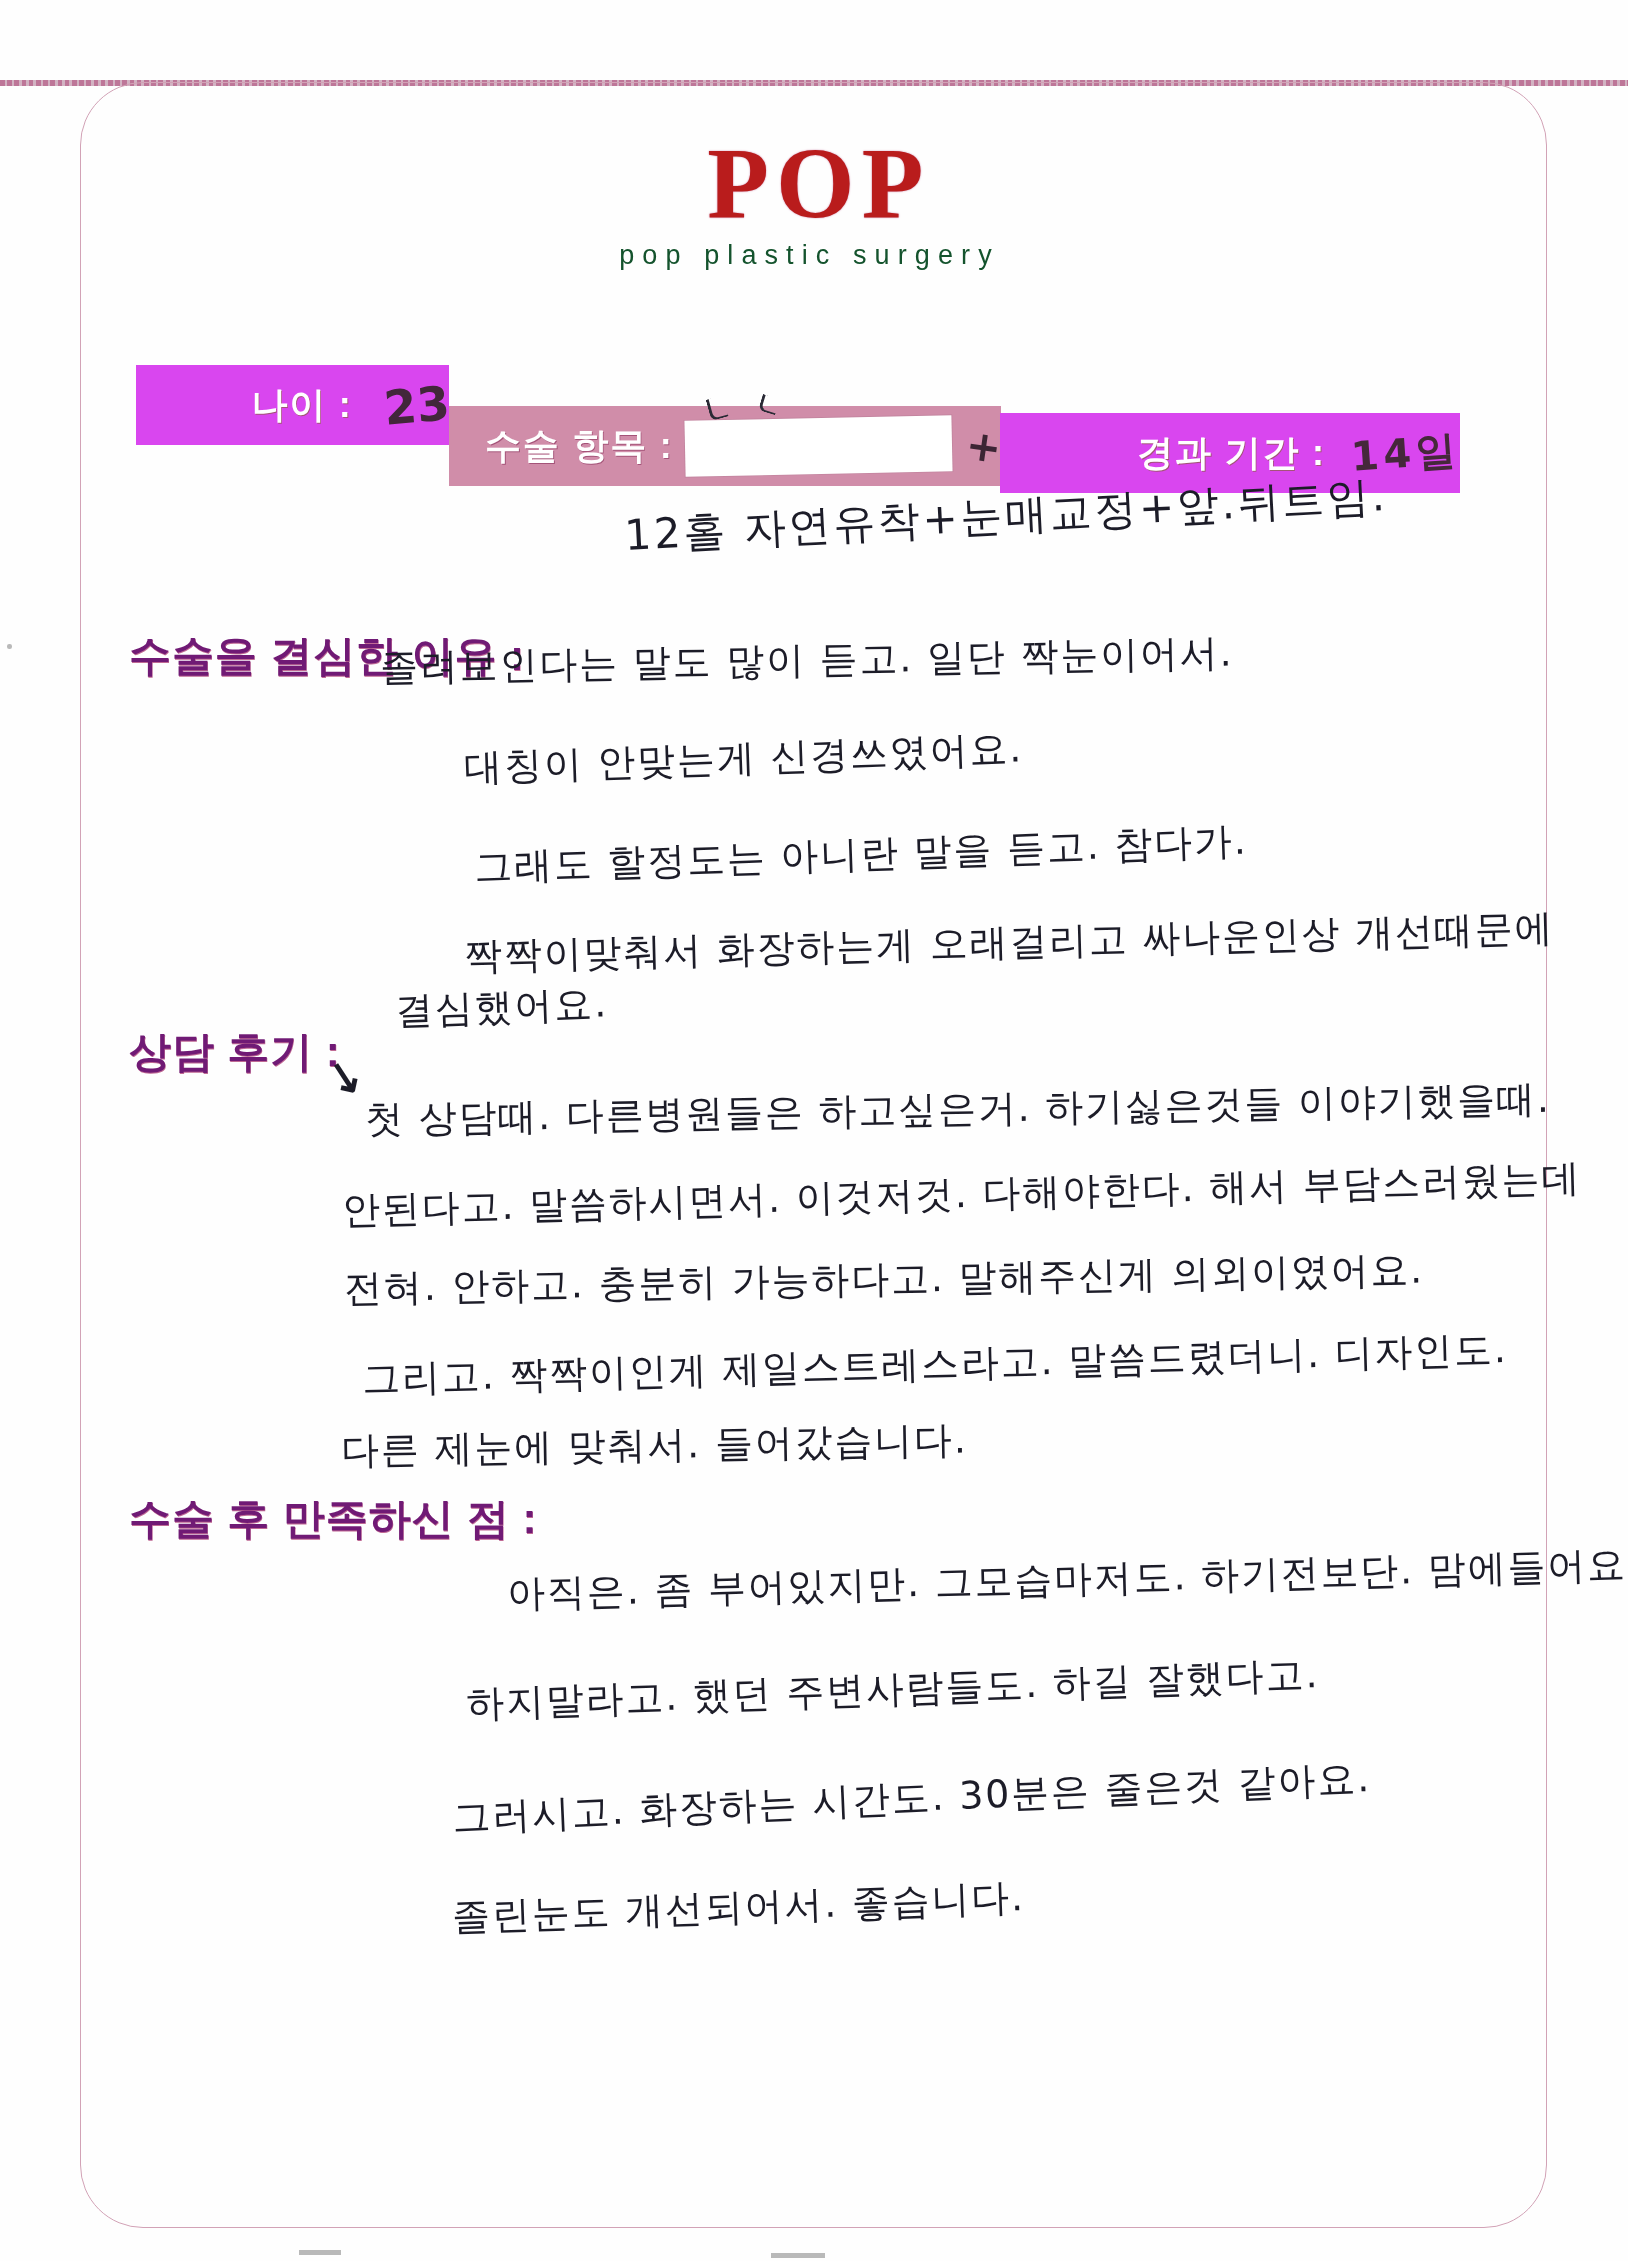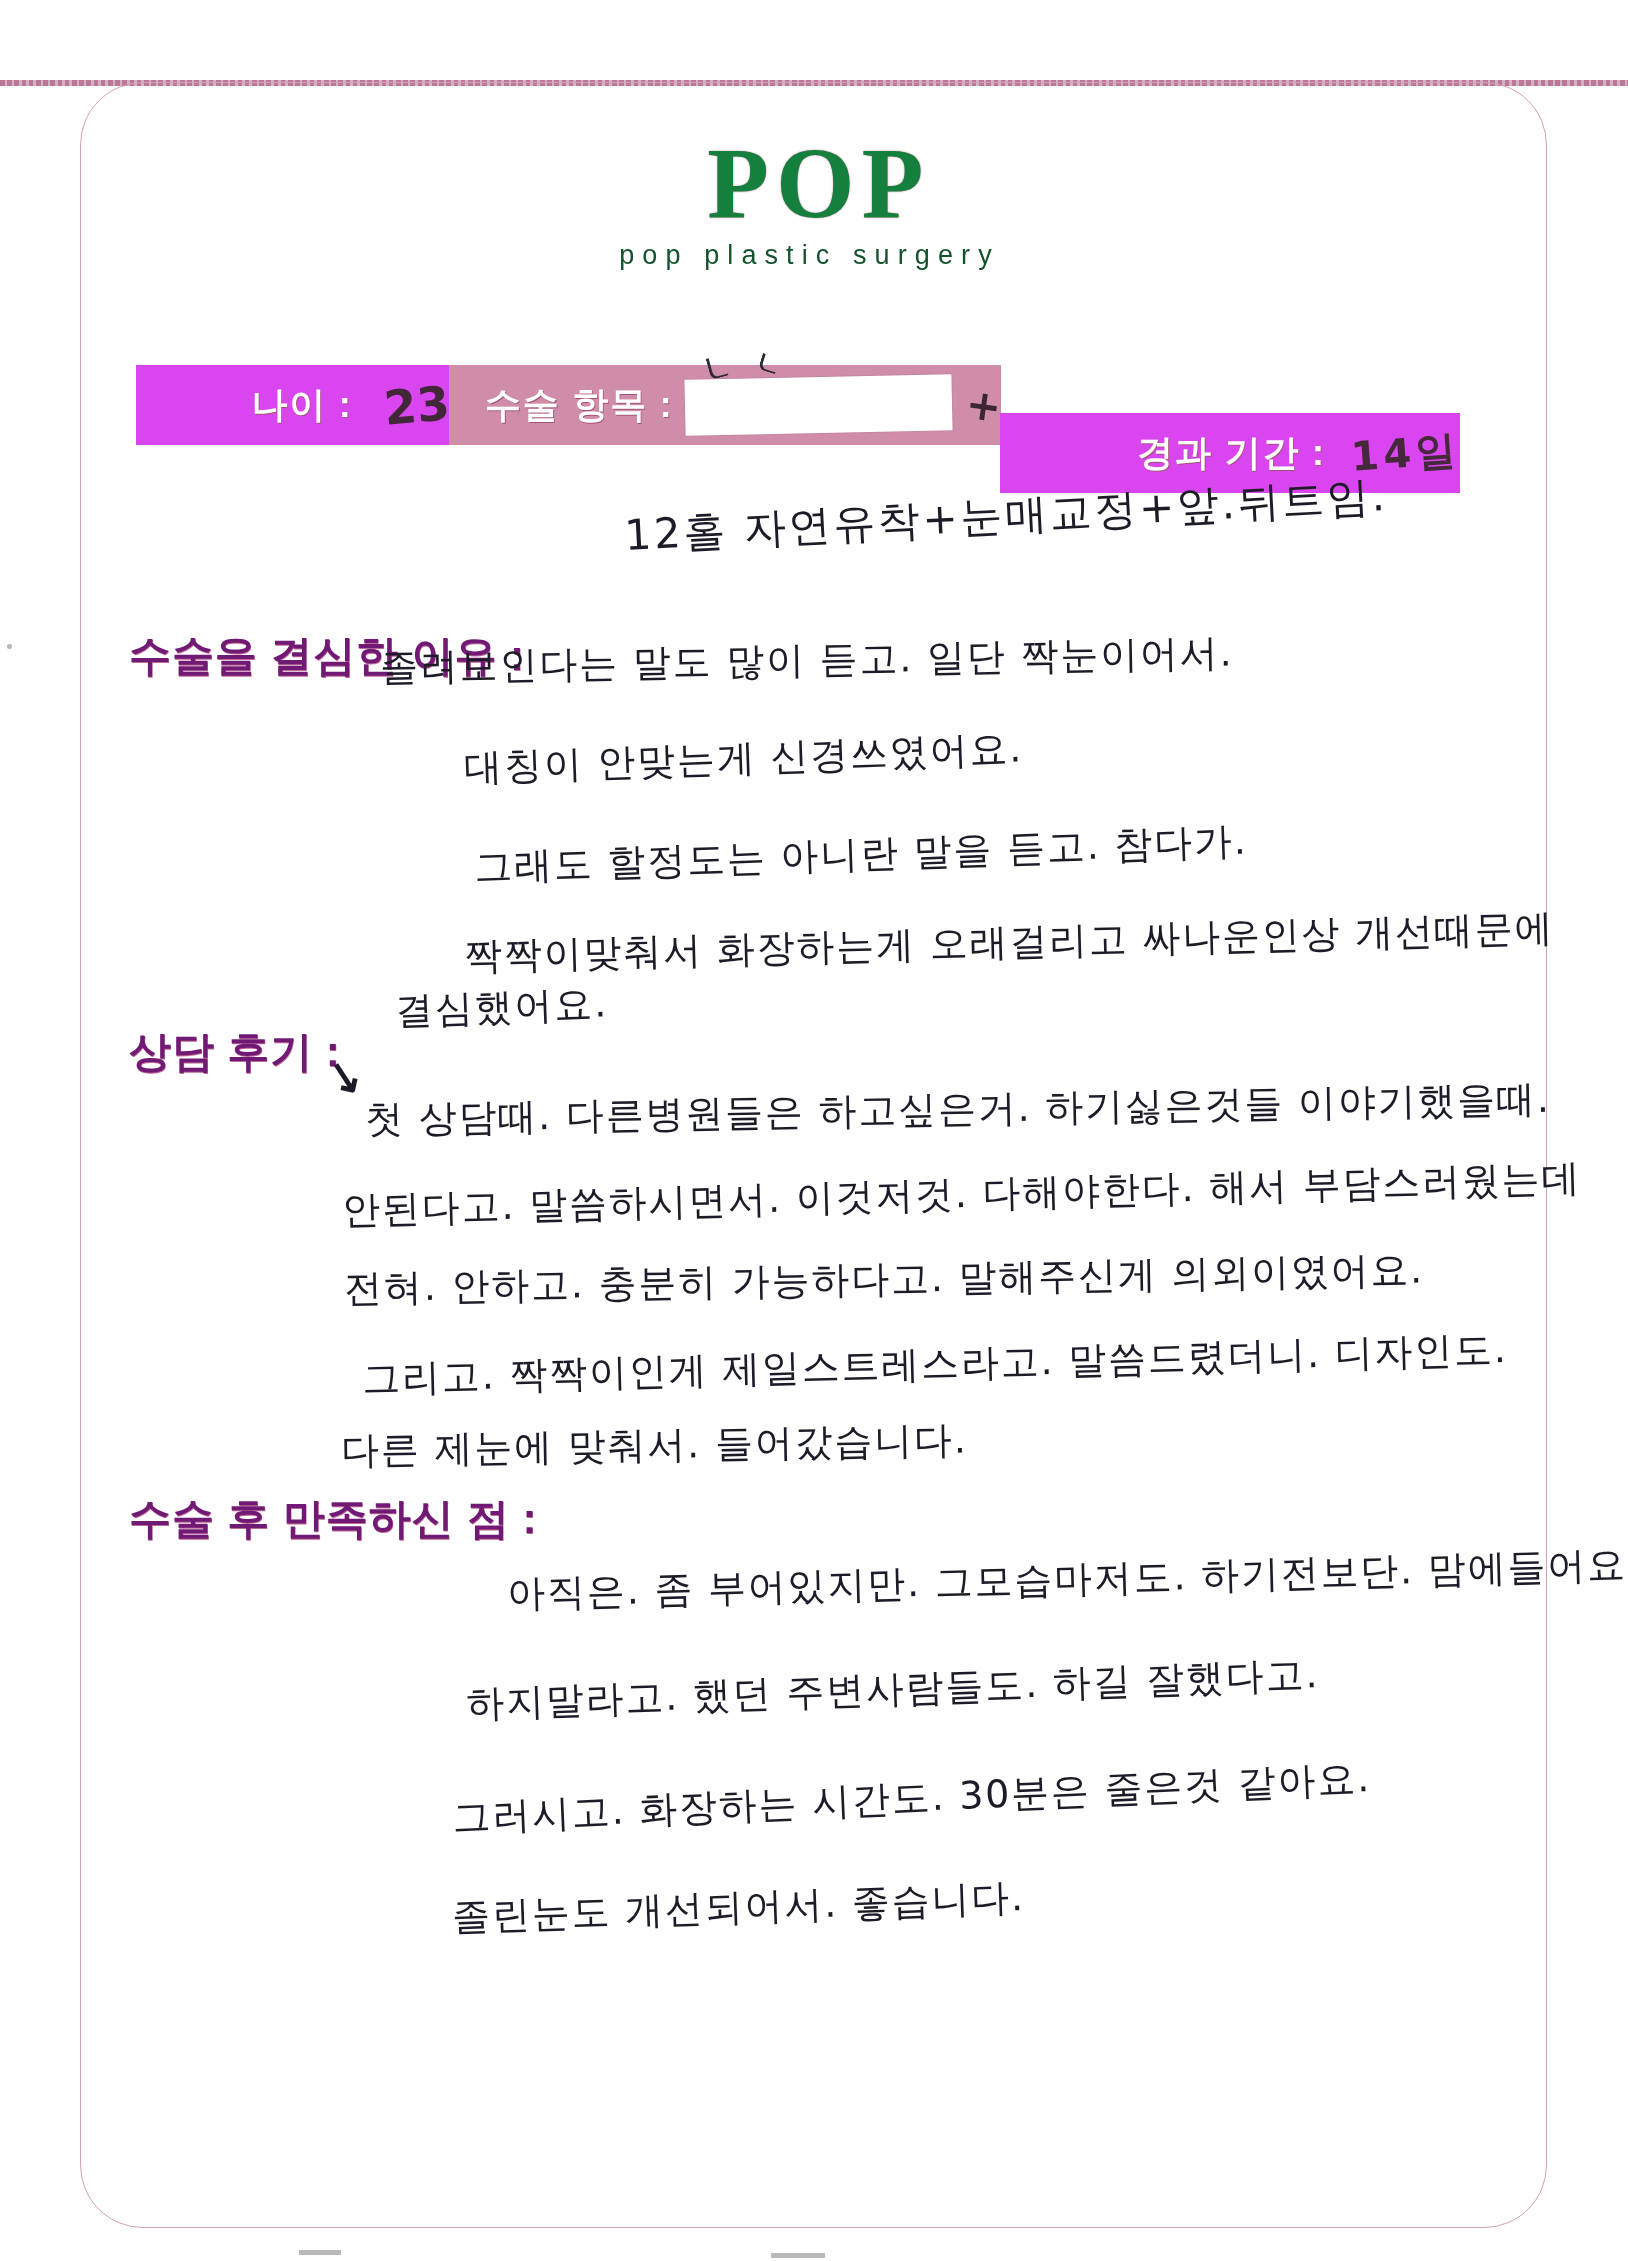--- a/index.html
+++ b/index.html
@@ -7,21 +7,21 @@
           font-family:"Liberation Sans", sans-serif;}
   
   .top-stripe{position:absolute;left:0;top:80px;width:1628px;height:6.3px;
     background:repeating-linear-gradient(90deg,#b25e86 0 4.5px,#caa6b8 4.5px 7.2px);opacity:.85;}
   
   .page-border{position:absolute;left:80px;top:82px;width:1465px;height:2144px;
     border:1.8px solid #d2a2b6;border-radius:63px;}
   
   .logo{position:absolute;left:0;top:134px;width:1619px;text-align:center;}
   .logo-title{font-family:"Liberation Serif", serif;font-size:101px;font-weight:600;
-    color:#15803d;letter-spacing:7.2px;line-height:1;text-shadow:0 0 1.8px #c87ba0;margin-left:19px;}
+    color:#b91c1c;letter-spacing:7.2px;line-height:1;text-shadow:0 0 1.8px #c87ba0;margin-left:19px;}
   .logo-sub{font-family:Liberation Sans, sans-serif;font-size:27px;color:#14532d;
     letter-spacing:8.1px;margin-top:5.4px;}
   
   .seg{position:absolute;top:365px;height:80px;display:flex;align-items:center;}
   .seg-dark{background:#d946ef;justify-content:flex-end;}
   .seg-light{background:#d08da9;}
   .seg-label{color:#ffffff;font-size:36px;font-weight:700;letter-spacing:1.8px;
     text-shadow:0.9px 0.9px 0 #a45378;white-space:nowrap;}
   .hand{font-family:"DejaVu Sans", sans-serif;color:#1d1d29;white-space:nowrap;}
   .hw-val{font-size:47px;color:#42273a;transform:rotate(-5deg);margin-left:31px;font-weight:600;}
@@ -55,21 +55,21 @@
   <div class="logo">
     <div class="logo-title">POP</div>
     <div class="logo-sub">pop plastic surgery</div>
   </div>
 
   <div class="seg seg-dark" style="left:136px;width:313px;padding-left:40px;box-sizing:border-box;">
     <span class="seg-label">나이 :</span>
     <span class="hand hw-val">23</span>
   </div>
 
-  <div class="seg seg-light" style="left:449px;width:552px;padding-left:36px;box-sizing:border-box;">
+  <div class="seg seg-light" style="left:449px;width:552px;padding-left:36px;box-sizing:border-box;margin-top:41px;">
     <span class="seg-label">수술 항목 :</span>
     <span class="redaction">
       <span class="peek p1"></span>
       <span class="peek p2"></span>
     </span>
     <span class="hand plus">+</span>
   </div>
 
   <div class="seg seg-dark" style="left:1000px;width:460px;padding-left:51px;box-sizing:border-box;margin-top:48px;">
     <span class="seg-label">경과 기간 :</span>

